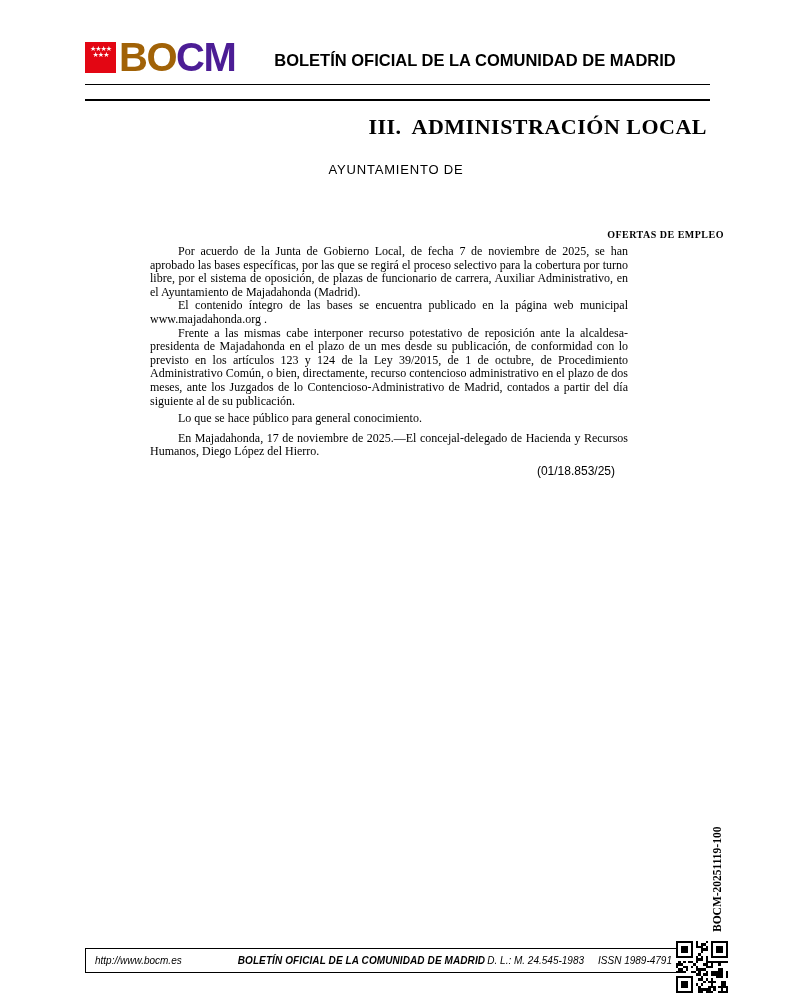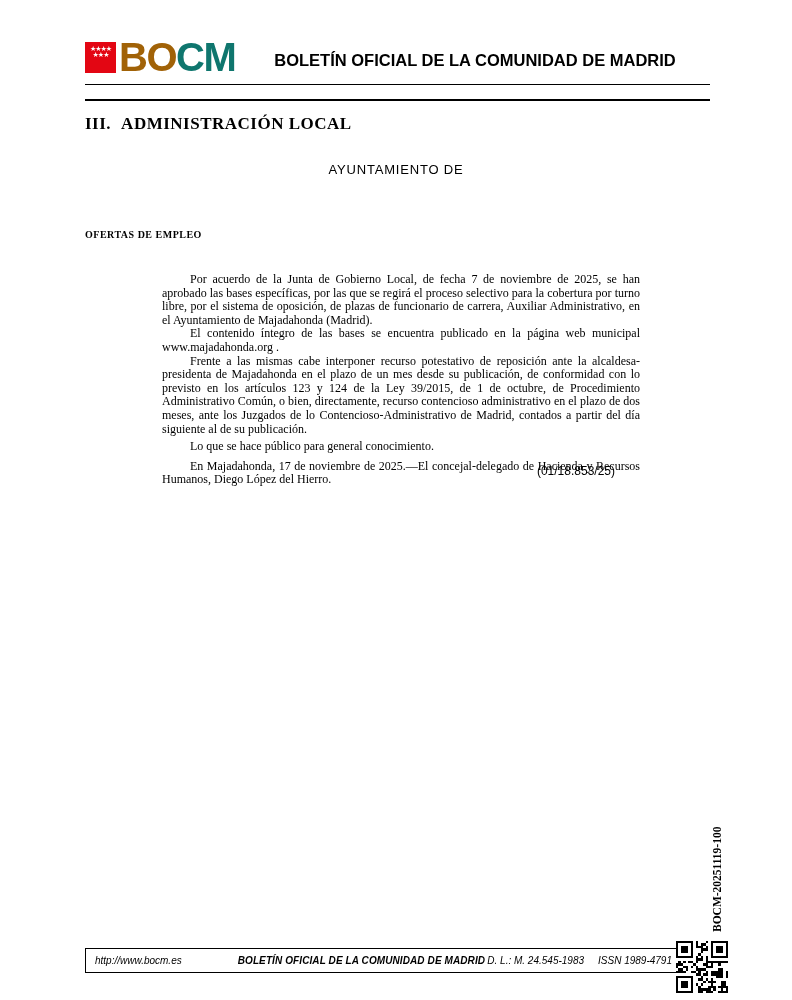--- a/index.html
+++ b/index.html
@@ -35,21 +35,21 @@
   .flag .star-row:first-child { padding-top: 4px; }
   .logo-text {
     font-family: "Liberation Sans", sans-serif;
     font-weight: bold;
     font-size: 40px;
     line-height: 31px;
     letter-spacing: -1.5px;
     margin-left: 3px;
   }
   .logo-text .bo { color: #a16207; }
-  .logo-text .cm { color: #0f766e; }
+  .logo-text .cm { color: #4c1d95; }
 
   .header-title {
     position: absolute;
     left: 240px; right: 82px; top: 51px;
     text-align: center;
     font-family: "Liberation Sans", sans-serif;
     font-weight: bold;
     font-size: 16.5px;
   }
 
@@ -73,24 +73,24 @@
   .rule-thick {
     position: absolute;
     left: 85px; right: 82px; top: 99px;
     height: 2px; background: #000;
   }
 
   
   .section-title {
     position: absolute;
     left: 85px; right: 85px; top: 114px;
-    text-align: left;
-    font-family: "Liberation Serif", serif;
-    font-weight: bold;
-    font-size: 17px;
+    text-align: right;
+    font-family: "Liberation Serif", serif;
+    font-weight: bold;
+    font-size: 22px;
     letter-spacing: 0.5px;
   }
   .section-title .sec-num { margin-right: 10px; }
 
   .subsection {
     position: absolute;
     left: 85px; right: 85px; top: 162px;
     text-align: center;
     font-family: "Liberation Sans", sans-serif;
     font-size: 13px;
@@ -103,37 +103,36 @@
     font-family: "Liberation Sans", sans-serif;
     font-weight: bold;
     font-size: 13.5px;
     letter-spacing: 0.5px;
   }
   .item-row .item-num { position: absolute; left: 0; }
   .item-row .muni { display: block; text-align: center; }
 
   .category {
     position: absolute;
-    left: 85px; right: 98px; top: 229px;
-    text-align: left;
+    left: 85px; right: 68px; top: 229px;
+    text-align: right;
     font-family: "Liberation Serif", serif;
     font-weight: bold;
     font-size: 10px;
     letter-spacing: 0.5px;
   }
 
   
   .body-text {
     position: absolute;
-    left: 162px; width: 478px; top: 245px;
+    left: 150px; width: 478px; top: 245px;
     font-family: "Liberation Serif", serif;
     font-size: 12px;
     line-height: 13.6px;
     text-align: justify;
-    margin-top: 28px;
   }
   .body-text .para { text-indent: 28px; margin: 0; }
   .body-text .para:nth-child(4) { margin-top: 4px; }
   .body-text .para:nth-child(5) { margin-top: 6px; }
 
   .reference {
     position: absolute;
     left: 162px; width: 478px; top: 464px;
     text-align: right;
     padding-right: 0;

